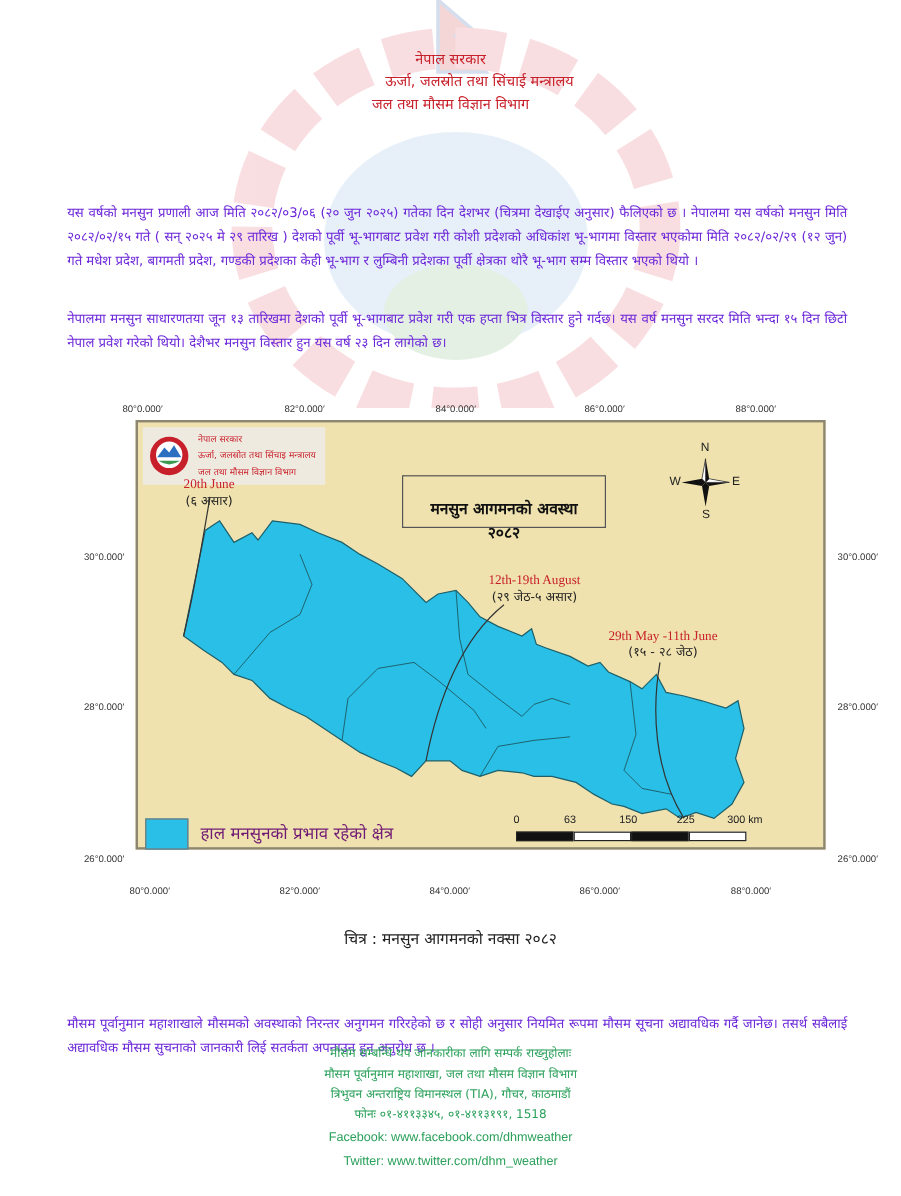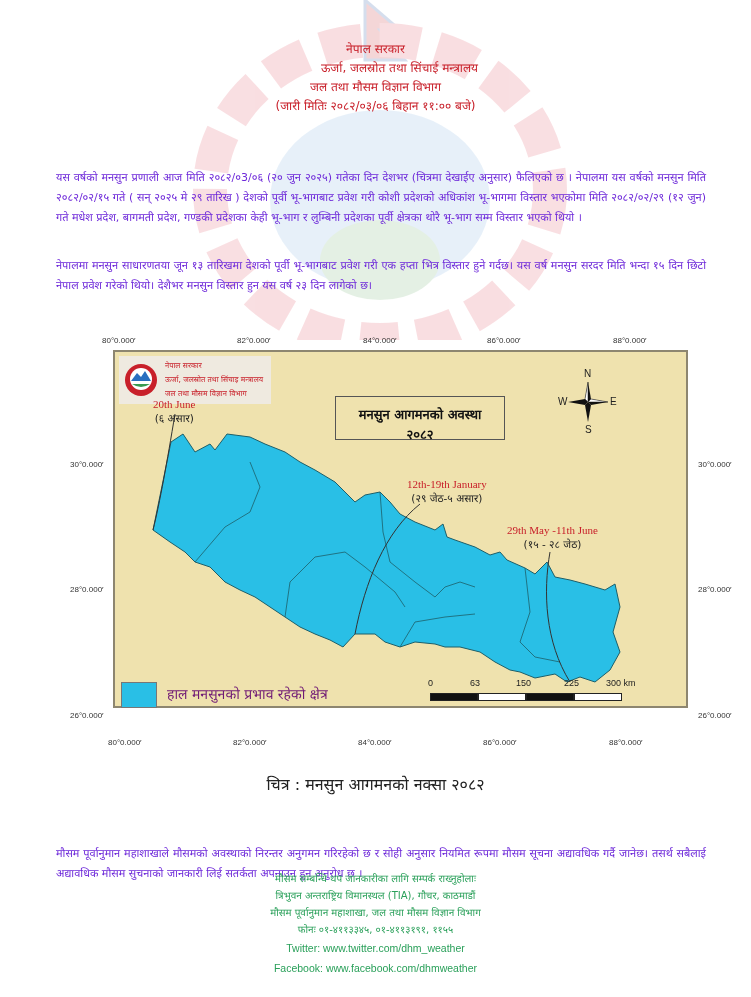--- a/index.html
+++ b/index.html
@@ -24,59 +24,58 @@
 
   
   .map-wrap { position: absolute; left: 40px; top: 332px; width: 705px; height: 420px; }
   .map-frame { position: absolute; left: 73px; top: 18px; width: 575px; height: 358px; background: #efe2ae; border: 2px solid #8d8670; }
   .tick-label { position: absolute; font-size: 8px; color: #333; font-family: Liberation Sans, sans-serif; white-space: nowrap; }
 
   .gov-box { position: absolute; left: 4px; top: 4px; width: 152px; height: 48px; background: #efeae0; }
   .gov-box .emblem { position: absolute; left: 4px; top: 6px; width: 36px; height: 36px; }
   .gov-box .t { position: absolute; left: 46px; font-size: 7.5px; color: #c8202a; white-space: nowrap; }
 
-  .title-box { position: absolute; left: 220px; top: 44px; width: 170px; height: 44px; border: 1.5px solid #555; text-align: center; font-weight: bold; font-size: 13px; line-height: 20px; color: #111; padding-top: 8px; }
+  .title-box { position: absolute; left: 220px; top: 44px; width: 170px; height: 44px; border: 1.5px solid #555; text-align: center; font-weight: bold; font-size: 13px; line-height: 20px; color: #111; padding-top: 18px; }
 
   .compass { position: absolute; left: 443px; top: 16px; width: 60px; height: 70px; }
   .compass .d { position: absolute; font-size: 10px; color: #222; font-family: "Liberation Sans", sans-serif; }
 
   .onset-label { position: absolute; text-align: center; white-space: nowrap; }
   .onset-label .en { font-family: "Liberation Serif", serif; font-size: 11px; color: #c8202a; line-height: 13px; }
   .onset-label .np { font-size: 10.5px; color: #222; line-height: 14px; }
 
   .legend { position: absolute; left: 6px; top: 330px; height: 28px; }
   .legend .swatch { position: absolute; left: 0; top: 0; width: 36px; height: 26px; background: #29bfe6; border: 1px solid #777; }
   .legend .lbl { position: absolute; left: 46px; top: 2px; font-size: 14px; white-space: nowrap; color: #701a75; }
 
   .scale { position: absolute; left: 313px; top: 326px; width: 200px; }
   .scale .n { position: absolute; top: 0; font-size: 9px; color: #222; font-family: "Liberation Sans", sans-serif; white-space: nowrap; }
   .scale .bar { position: absolute; top: 15px; height: 8px; border: 1px solid #222; }
 
-  .caption { position: absolute; top: 773px; left: 0; width: 751px; text-align: center; font-size: 16px; color: #222; }
+  .caption { position: absolute; top: 773px; left: 0; width: 751px; text-align: center; font-size: 13px; color: #222; }
 
   .footer { position: absolute; top: 870px; left: 0; width: 751px; text-align: center; color: #2aa05a; font-size: 10px; line-height: 17px; }
   .footer .en { font-family: "Liberation Sans", sans-serif; font-size: 10.5px; line-height: 20px; }
 </style>
 </head>
 <body>
 
 <svg class="watermark" viewBox="0 0 500 340">
   <g opacity="0.18">
     <polygon points="235,0 270,30 250,30 275,60 235,60" fill="#c8202a" stroke="#1e50a0" stroke-width="3"></polygon>
     <ellipse cx="250" cy="190" rx="170" ry="150" fill="none" stroke="#e05060" stroke-width="34" stroke-dasharray="40 18"></ellipse>
     <ellipse cx="250" cy="200" rx="110" ry="90" fill="#7fb0e0"></ellipse>
     <ellipse cx="250" cy="260" rx="60" ry="40" fill="#70b070"></ellipse>
   </g>
 </svg>
 
 <div class="header">
   <div class="l1">नेपाल सरकार</div>
   <div class="l2">ऊर्जा, जलस्रोत तथा सिंचाई मन्त्रालय</div>
   <div class="l3">जल तथा मौसम विज्ञान विभाग</div>
-  <div class="l6">(जारी मितिः २०८२/०३/०६ बिहान ११:०० बजे)</div>
 </div>
 
 <p class="para p1">यस वर्षको मनसुन प्रणाली आज मिति २०८२/०3/०६ (२० जुन २०२५) गतेका दिन देशभर  (चित्रमा देखाईए अनुसार) फैलिएको छ । नेपालमा यस वर्षको मनसुन मिति २०८२/०२/१५ गते ( सन् २०२५ मे २९ तारिख ) देशको पूर्वी भू-भागबाट प्रवेश गरी कोशी प्रदेशको अधिकांश भू-भागमा विस्तार भएकोमा मिति २०८२/०२/२९ (१२ जुन) गते मधेश प्रदेश, बागमती प्रदेश, गण्डकी प्रदेशका केही भू-भाग र लुम्बिनी प्रदेशका पूर्वी क्षेत्रका थोरै भू-भाग सम्म विस्तार भएको थियो ।</p>
 <p class="para p2">नेपालमा मनसुन साधारणतया जून १३ तारिखमा देशको पूर्वी भू-भागबाट प्रवेश गरी एक हप्ता भित्र विस्तार हुने गर्दछ। यस वर्ष मनसुन  सरदर मिति भन्दा १५  दिन छिटो नेपाल प्रवेश गरेको थियो। देशैभर मनसुन विस्तार हुन यस वर्ष २३  दिन लागेको छ।</p>
 
 <div class="map-wrap">
 
   <span class="tick-label" style="left:62px;top:4px">80°0.000′</span>
   <span class="tick-label" style="left:197px;top:4px">82°0.000′</span>
   <span class="tick-label" style="left:323px;top:4px">84°0.000′</span>
@@ -143,21 +142,21 @@
       <span class="d" style="left:27px;top:56px">S</span>
       <span class="d" style="left:0;top:28px">W</span>
       <span class="d" style="left:52px;top:28px">E</span>
     </div>
 
     <div class="onset-label" style="left:38px;top:46px">
       <div class="en">20th June</div>
       <div class="np">(६ असार)</div>
     </div>
     <div class="onset-label" style="left:292px;top:126px">
-      <div class="en">12th-19th January</div>
+      <div class="en">12th-19th August</div>
       <div class="np">(२९ जेठ-५ असार)</div>
     </div>
     <div class="onset-label" style="left:392px;top:172px">
       <div class="en">29th May -11th June</div>
       <div class="np">(१५ - २८ जेठ)</div>
     </div>
 
     <div class="legend">
       <div class="swatch"></div>
       <span class="lbl">हाल मनसुनको प्रभाव रहेको क्षेत्र</span>
@@ -176,18 +175,18 @@
     </div>
   </div>
 </div>
 
 <div class="caption">चित्र :  मनसुन आगमनको नक्सा २०८२</div>
 
 <p class="para p3">मौसम पूर्वानुमान महाशाखाले मौसमको अवस्थाको निरन्तर अनुगमन गरिरहेको छ र सोही अनुसार नियमित रूपमा मौसम सूचना अद्यावधिक गर्दै जानेछ। तसर्थ सबैलाई अद्यावधिक मौसम सुचनाको जानकारी लिई सतर्कता अपनाउन हुन अनुरोध छ ।</p>
 
 <div class="footer">
   <div>मौसम सम्बन्धि थप जानकारीका लागि सम्पर्क राख्नुहोलाः</div>
+  <div>मौसम पूर्वानुमान महाशाखा, जल तथा मौसम विज्ञान विभाग</div>
   <div>त्रिभुवन अन्तराष्ट्रिय विमानस्थल (TIA), गौचर, काठमाडौं</div>
-  <div>मौसम पूर्वानुमान महाशाखा, जल तथा मौसम विज्ञान विभाग</div>
-  <div>फोनः ०१-४११३३४५, ०१-४११३१९१, ११५५</div>
+  <div>फोनः ०१-४११३३४५, ०१-४११३१९१, 1518</div>
+  <div class="en">Facebook: www.facebook.com/dhmweather</div>
   <div class="en">Twitter: www.twitter.com/dhm_weather</div>
-  <div class="en">Facebook: www.facebook.com/dhmweather</div>
 </div>
 
 </body></html>

